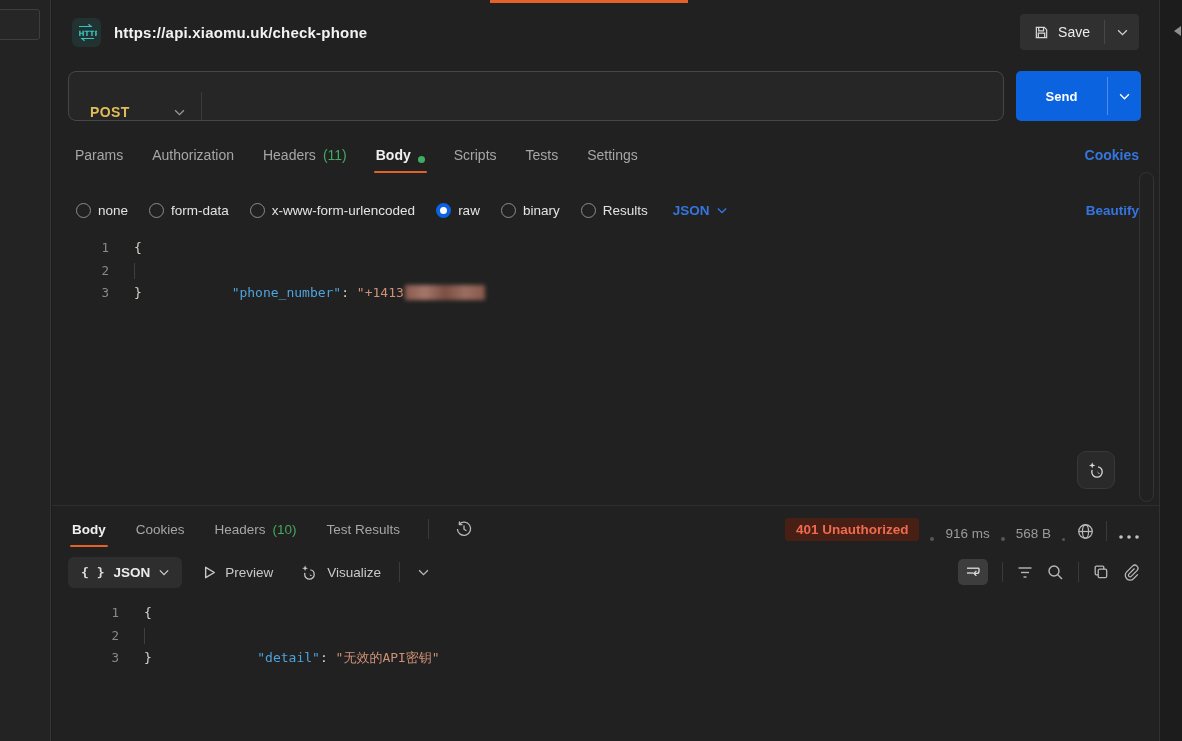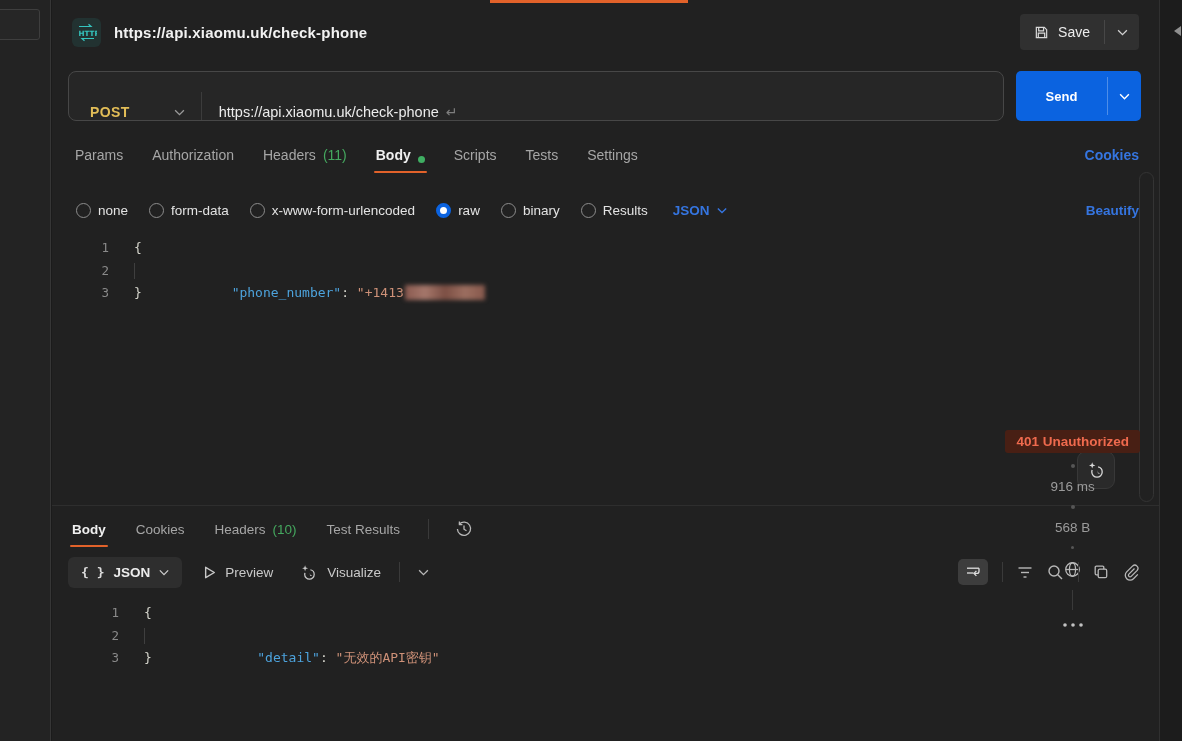--- a/index.html
+++ b/index.html
@@ -105,22 +105,22 @@
   .scroll-rail { position:absolute; right:5px; top:-57px; width:15px; height:330px;
     border:1px solid #343434; border-radius:8px; }
 
   
   .response-panel { position:absolute; left:0; top:505px; width:100%; height:236px;
     border-top:1px solid #2e2e2e; background:#212121; }
   .resp-tabs { position:absolute; left:18px; top:5px; width:1070px; height:36px;
     display:flex; align-items:center; gap:26px; font-size:13.5px; color:#a6a6a6; }
   .icon-divider { width:1px; height:20px; background:#3a3a3a; }
   .icon-btn { display:flex; align-items:center; justify-content:center; cursor:pointer; color:#b8b8b8; }
-  .resp-meta { margin-left:auto; display:flex; align-items:center; gap:11px;
-    font-size:13.5px; color:#9b9b9b;flex-direction:column; }
+  .resp-meta { margin-left:auto; display:flex; align-items:flex-end; gap:11px;
+    font-size:13.5px; color:#9b9b9b; }
   .status-badge { background:#481f14; color:#ef6a4e; padding:4px 11px; border-radius:3px;
     font-weight:600; white-space:nowrap; }
   .meta-dot { width:4px; height:4px; border-radius:50%; background:#565656; flex:none; }
   .meta-dot.sm { width:3px; height:3px; }
 
   .resp-toolbar { position:absolute; left:16px; top:48px; width:1072px; height:36px;
     display:flex; align-items:center; }
   .json-btn { display:flex; align-items:center; gap:9px; height:31px; padding:0 13px;
     background:#2e2e2e; border-radius:6px; color:#ececec; font-size:13.5px; font-weight:600; cursor:pointer; }
   .brace-glyph { font-family:"DejaVu Sans Mono",monospace; font-size:13px; color:#dcdcdc; }
@@ -181,23 +181,20 @@
 
   <div class="request-line">
     <div class="url-box">
       <div class="method-btn">
         <span>POST</span>
         <svg width="11" height="7" viewBox="0 0 12 8" fill="none" stroke="#9a9a9a" stroke-width="1.5">
           <polyline points="1,1.5 6,6.5 11,1.5"></polyline>
         </svg>
       </div>
       <div class="url-divider"></div>
-      <div class="url-text">
-        <span>https://api.xiaomu.uk/check-phone</span><span class="enter-hint">↵</span>
-      </div>
     </div>
     <div class="send-group">
       <div class="send-main">
         <span>Send</span>
       </div>
       <div class="send-div"></div>
       <div class="send-caret">
         <svg width="11" height="7" viewBox="0 0 12 8" fill="none" stroke="#ffffff" stroke-width="1.6">
           <polyline points="1,1.5 6,6.5 11,1.5"></polyline>
         </svg>

